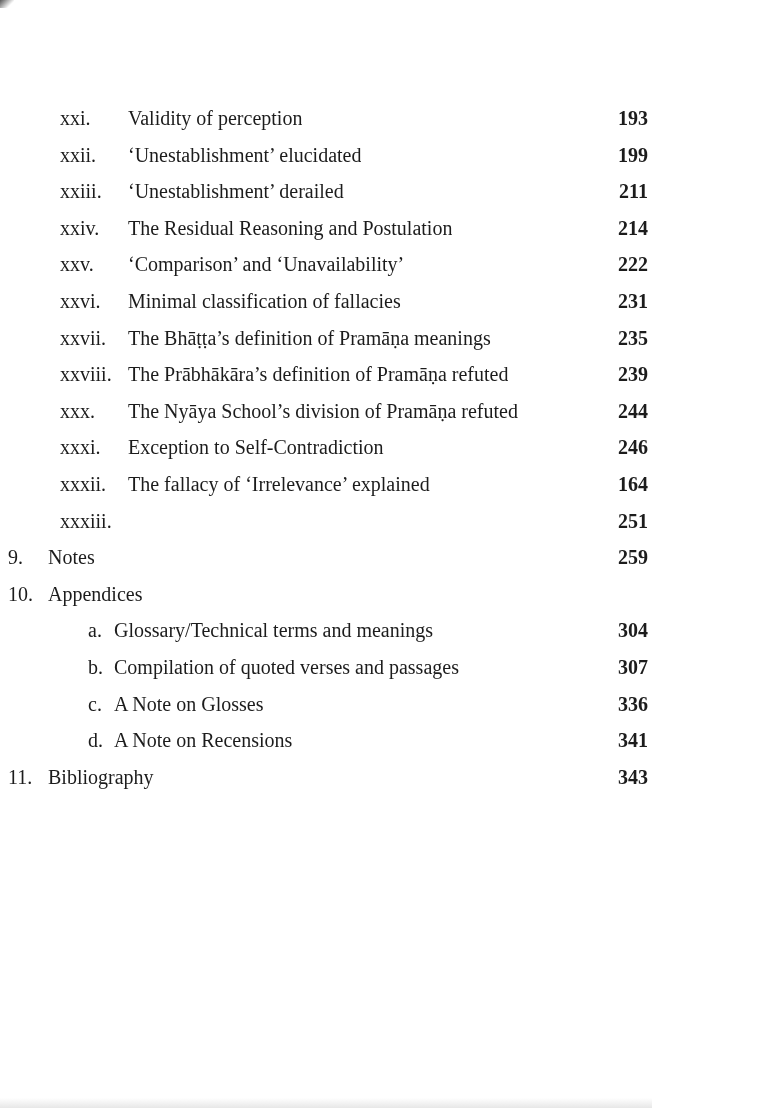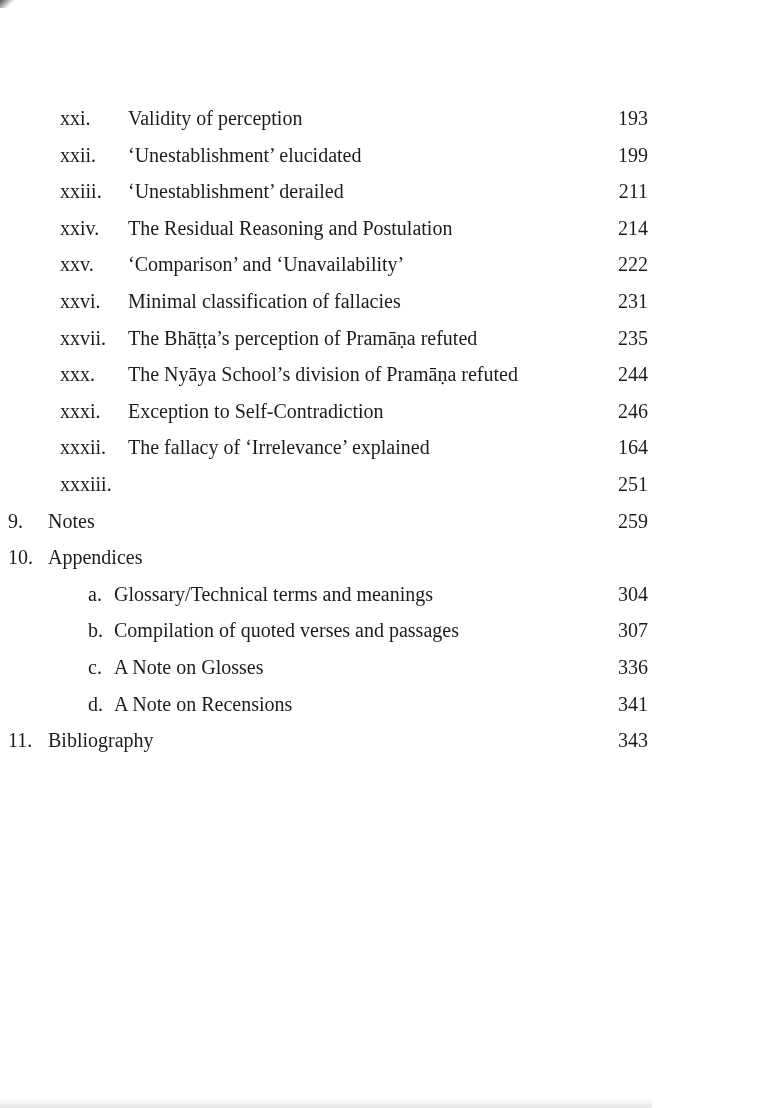--- a/index.html
+++ b/index.html
@@ -51,20 +51,21 @@
   }
   .row .title {
     flex: 0 1 auto;
     overflow: hidden;
   }
   .row .pg {
     margin-left: auto;
     flex: 0 0 auto;
     text-align: right;
     padding-left: 10px;
+    font-weight: bold;
   }
   
   .lvl-roman { padding-left: 60px; }
   .lvl-roman .num { width: 68px; }
   .lvl-main  { padding-left: 8px; }
   .lvl-main  .num { width: 40px; }
   .lvl-sub   { padding-left: 88px; }
   .lvl-sub   .num { width: 26px; }
 </style>
 </head>
@@ -106,24 +107,29 @@
     </div>
 
     <div class="row lvl-roman">
       <span class="num">xxvi.</span>
       <span class="title">Minimal classification of fallacies</span>
       <span class="pg">231</span>
     </div>
 
     <div class="row lvl-roman">
       <span class="num">xxvii.</span>
-      <span class="title">The Bhāṭṭa’s perception of Pramāṇa refuted</span>
+      <span class="title">The Bhāṭṭa’s definition of Pramāṇa meanings</span>
       <span class="pg">235</span>
     </div>
 
+    <div class="row lvl-roman">
+      <span class="num">xxviii.</span>
+      <span class="title">The Prābhākāra’s definition of Pramāṇa refuted</span>
+      <span class="pg">239</span>
+    </div>
 
 
     <div class="row lvl-roman">
       <span class="num">xxx.</span>
       <span class="title">The Nyāya School’s division of Pramāṇa refuted</span>
       <span class="pg">244</span>
     </div>
 
     <div class="row lvl-roman">
       <span class="num">xxxi.</span>

